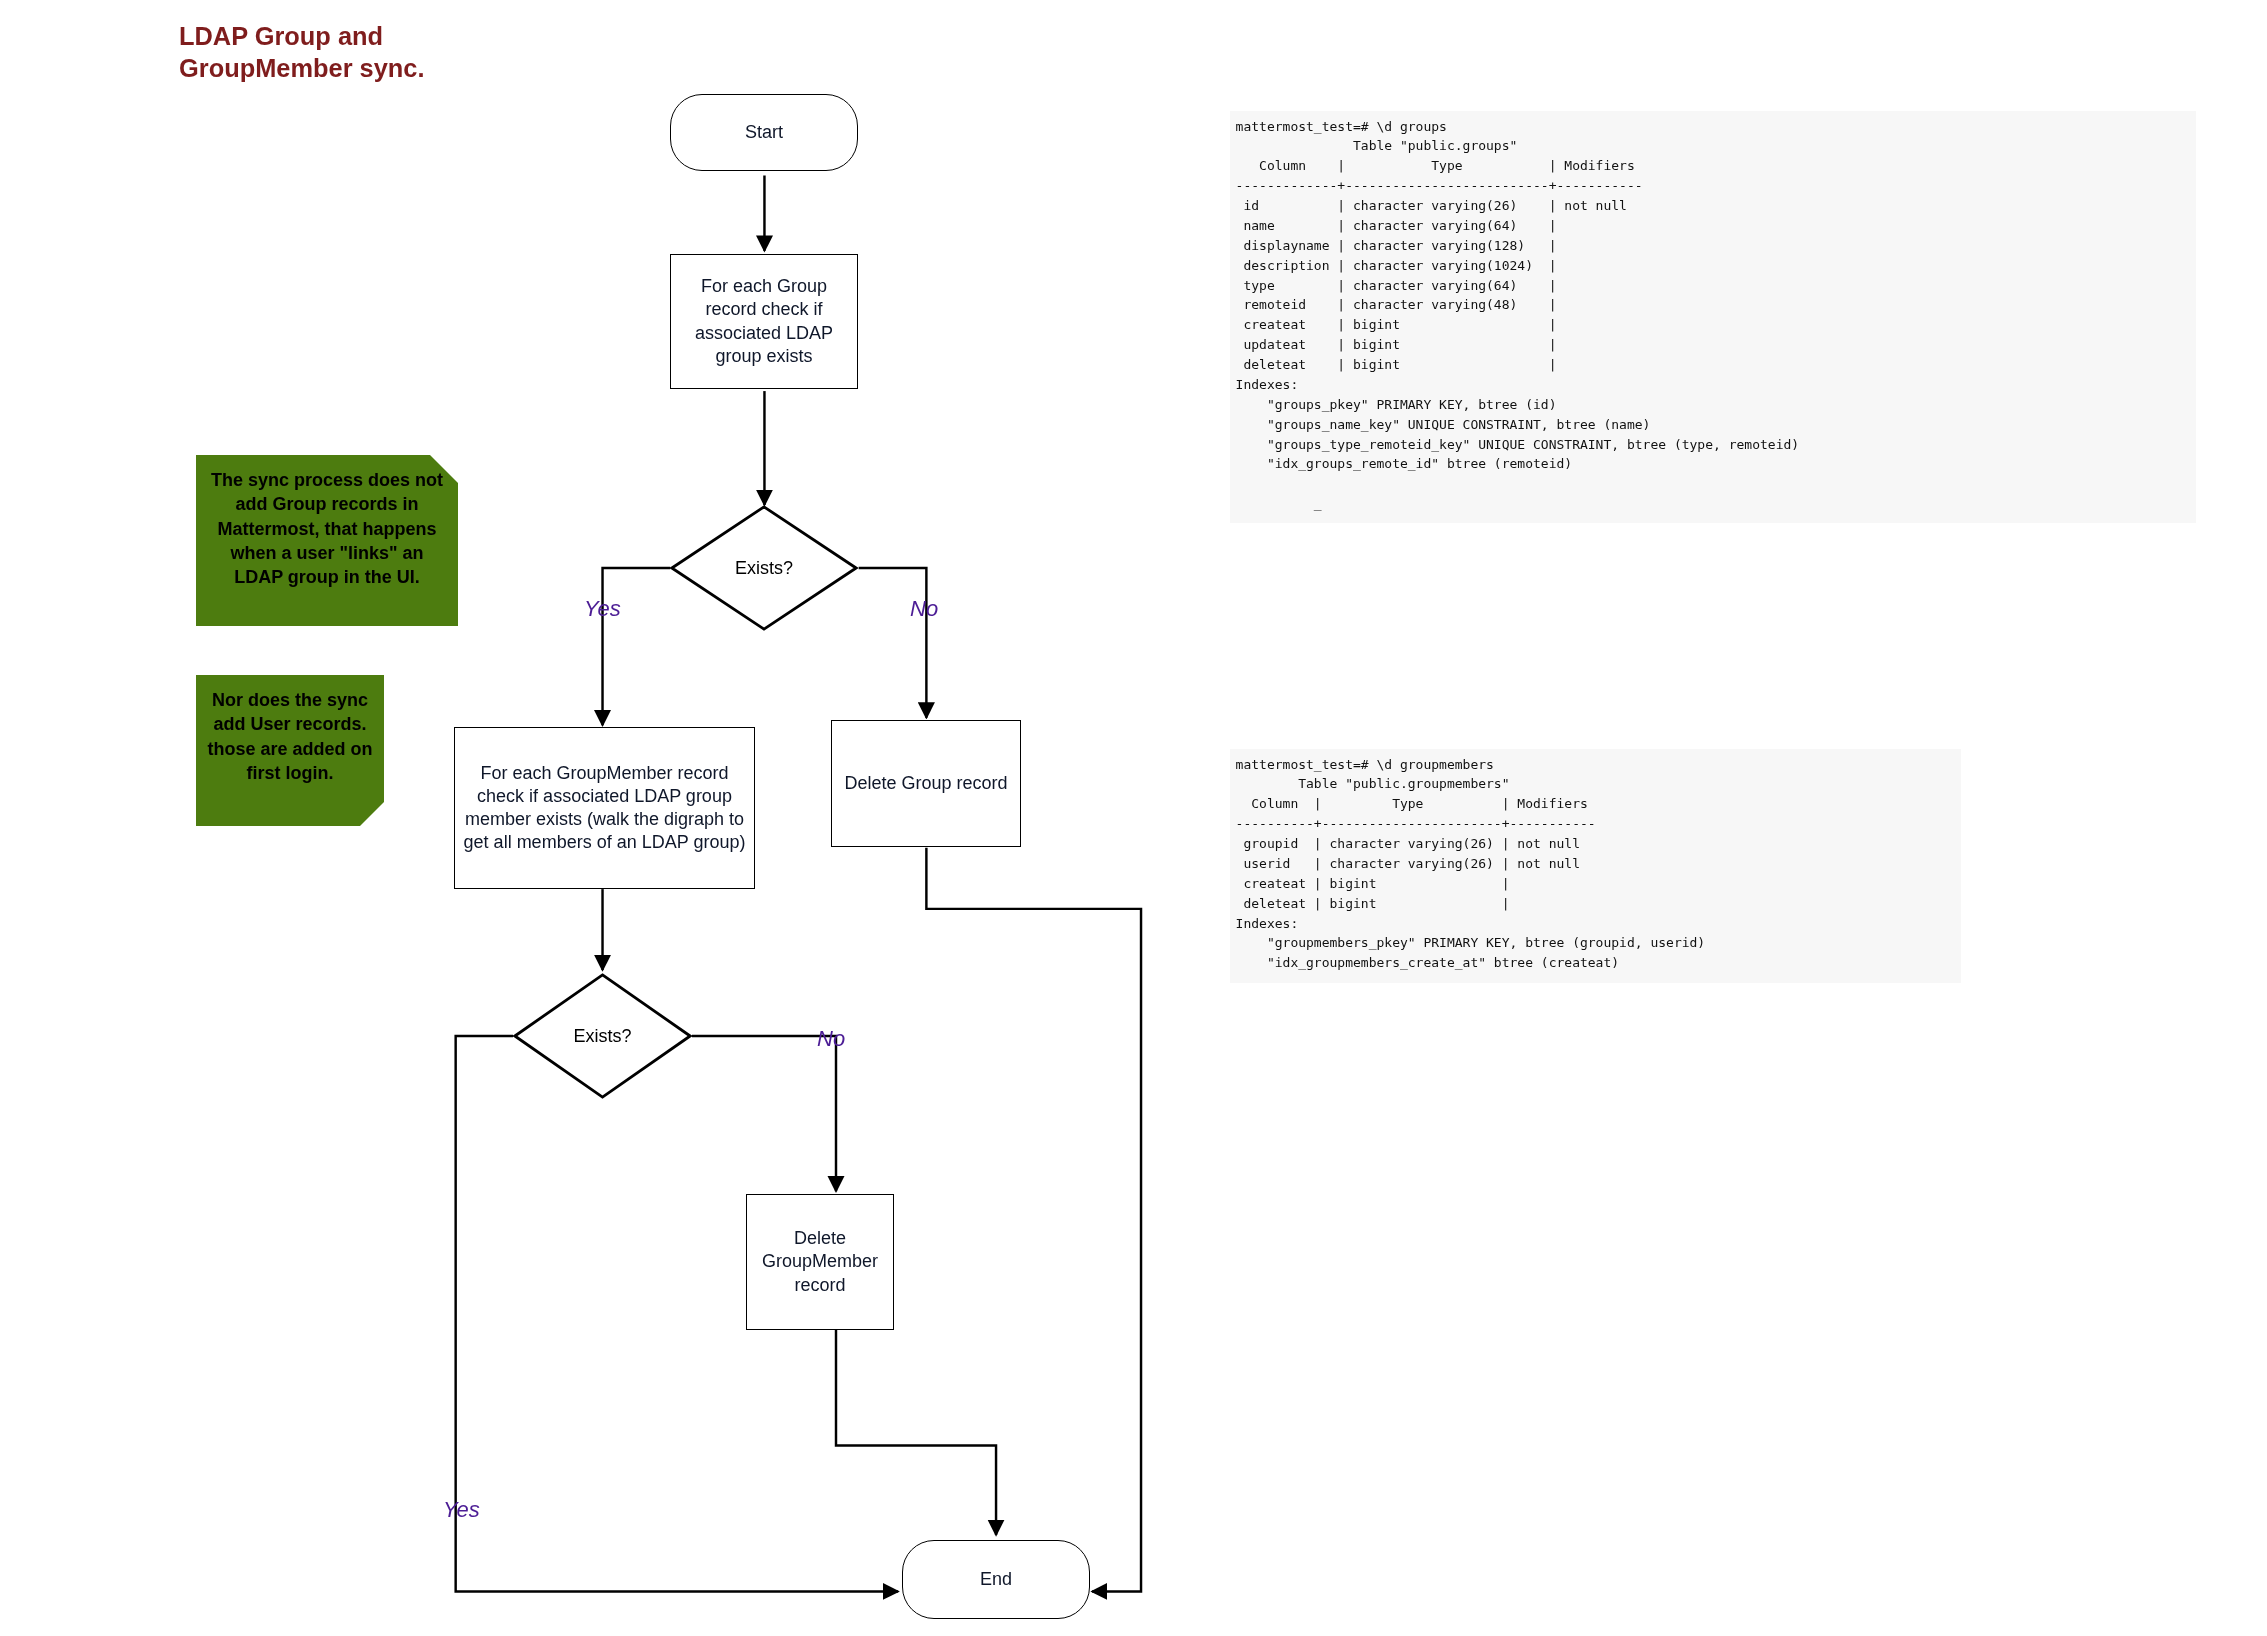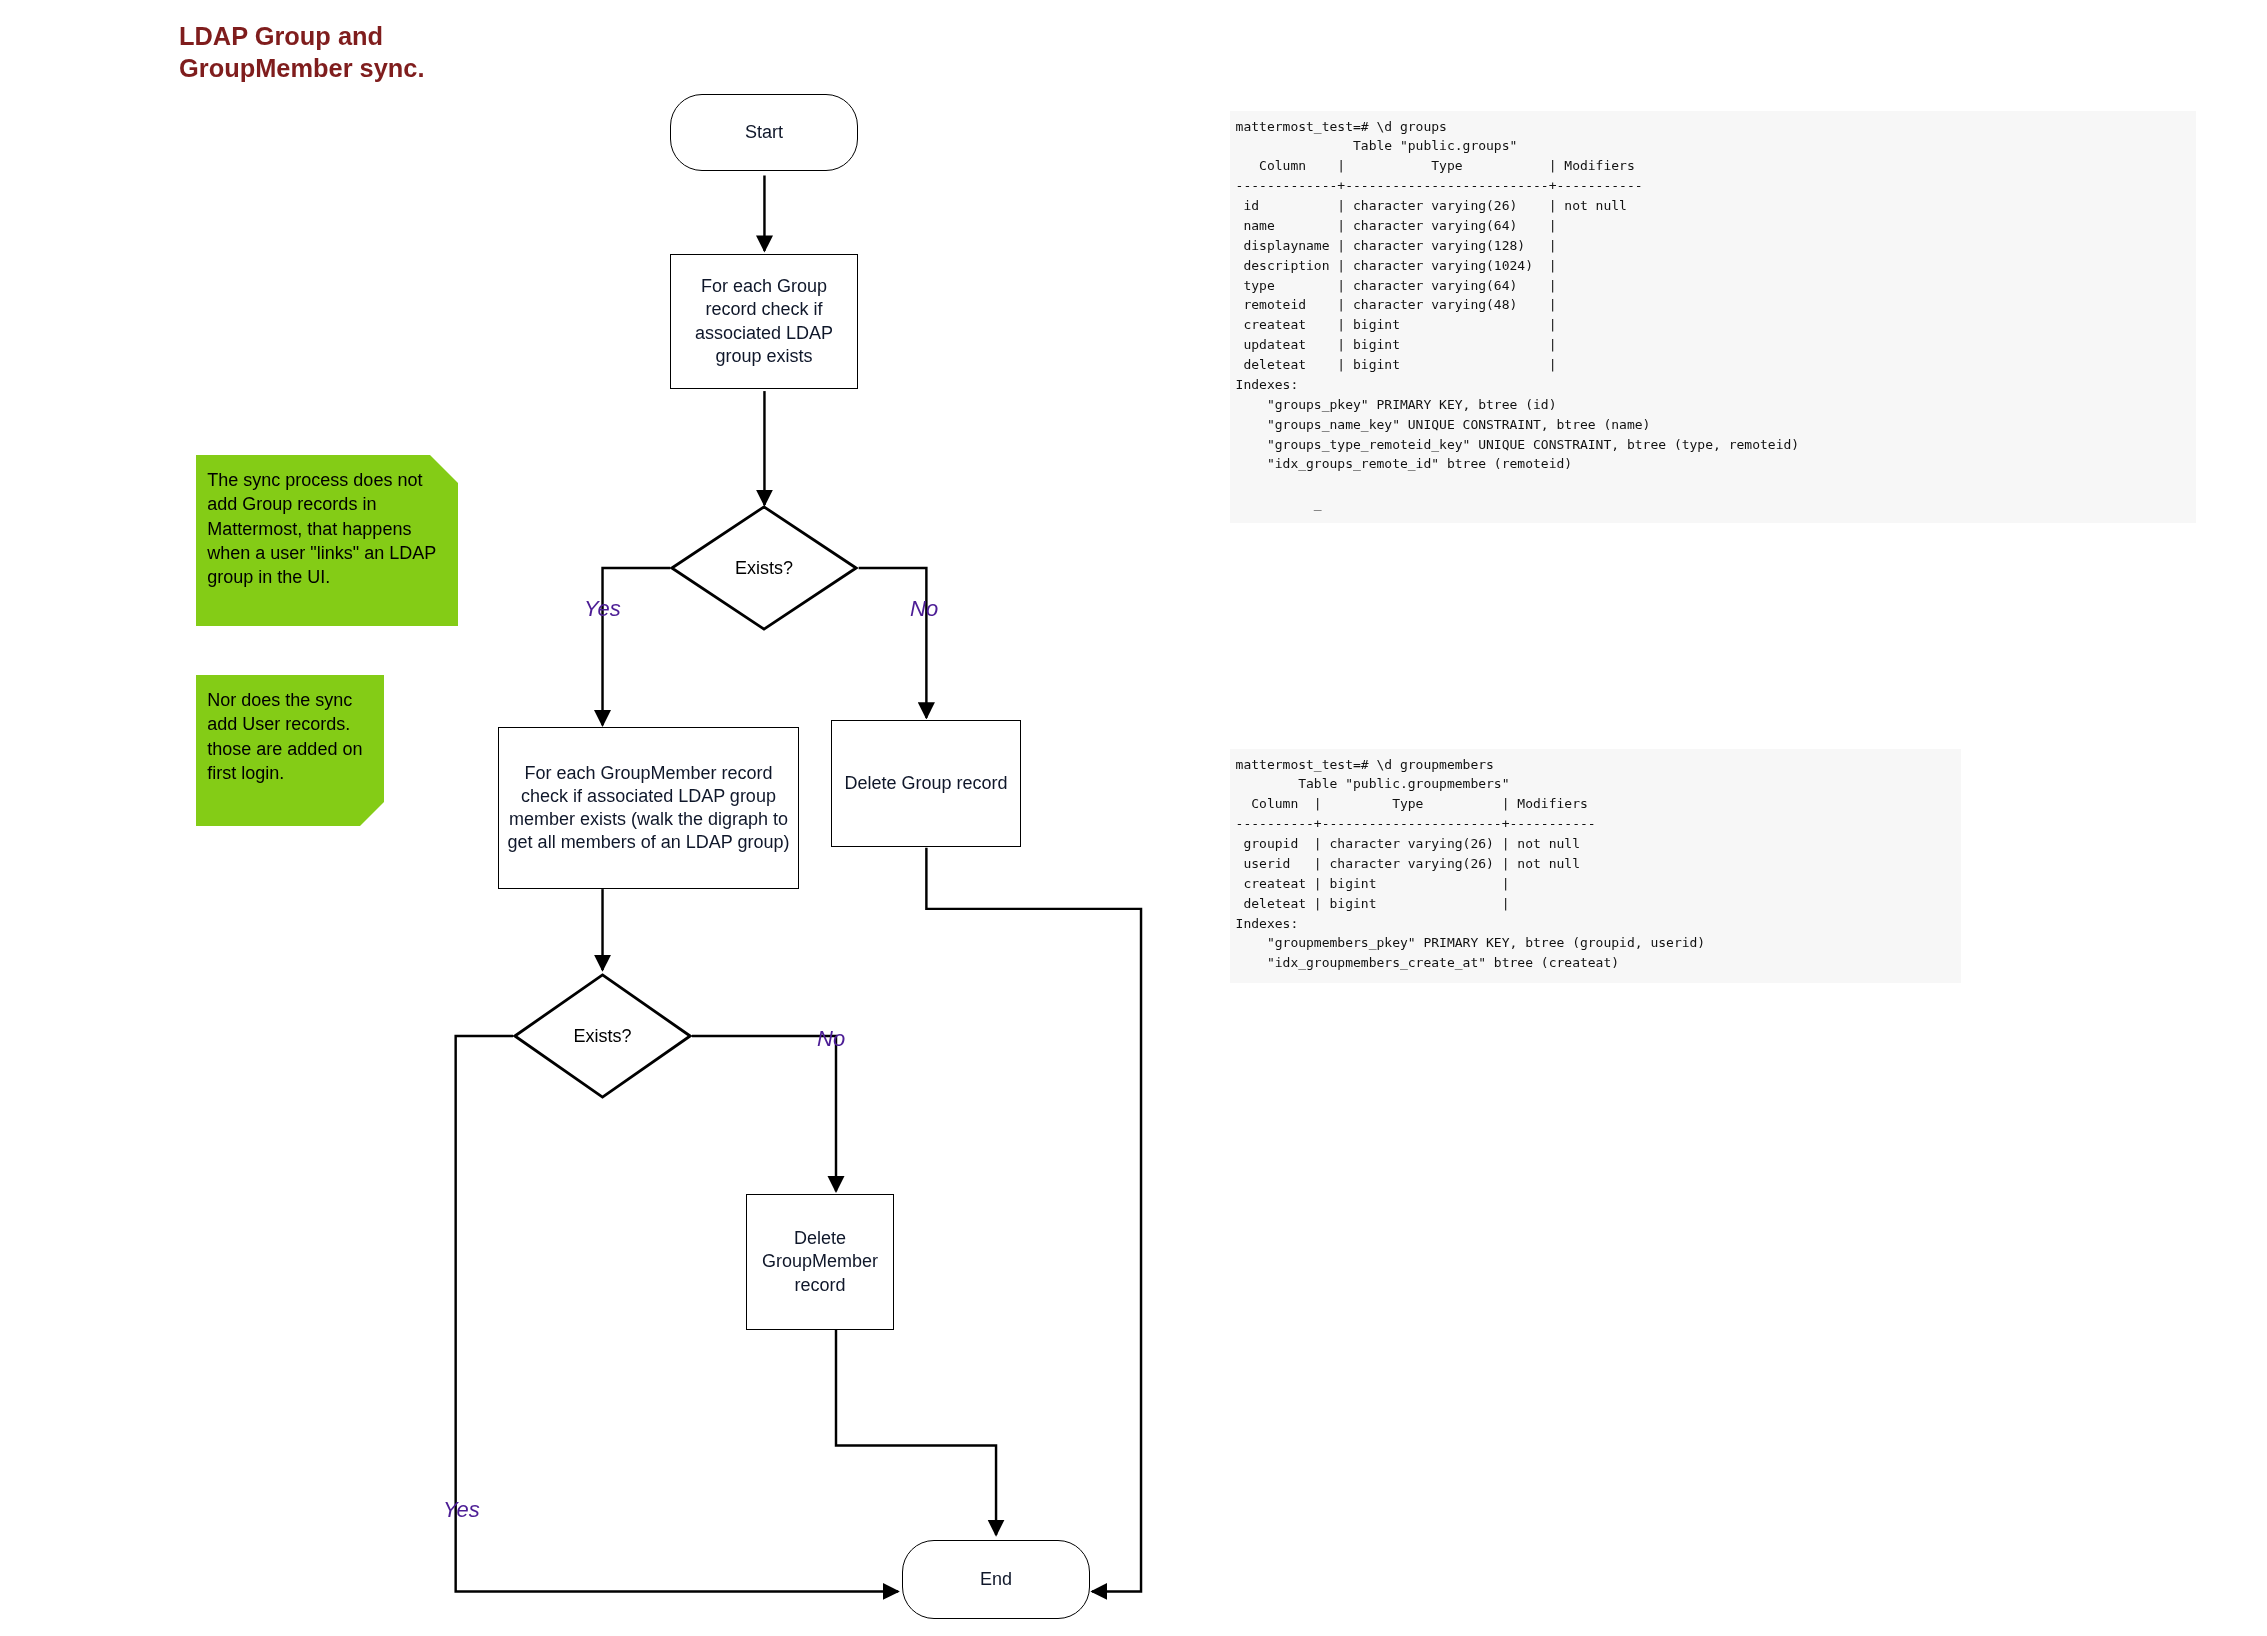--- a/index.html
+++ b/index.html
@@ -72,27 +72,28 @@
     position: absolute;
     font-size: 22px;
     color: #4c1d95;
     white-space: nowrap;
     font-style: italic;
   }
 
   
   .note {
     box-sizing: border-box;
-    background: #84cc16;
+    background: #4d7c0f;
     color: #000;
     font-size: 18px;
     line-height: 1.35;
-    text-align: left;
+    text-align: center;
     padding: 13px 11.3px 9.4px 11.3px;
     position: absolute;
+    font-weight: bold;
   }
   .note .fold {
     position: absolute;
     right: 0;
     bottom: 0;
     width: 0;
     height: 0;
     border-left: 24.5px solid transparent;
     border-bottom: 24.5px solid #ffffff;
   }
@@ -155,21 +156,21 @@
 
   <div class="abs node" style="left:670px; top:254px; width:188px; height:135px;">For each Group record check if associated LDAP group exists</div>
 
   <div class="diamond-wrap" style="left:670px; top:505px; width:188px; height:126px;">
     <svg class="diamond" viewBox="0 0 200 134" preserveAspectRatio="none">
       <polygon points="100,2 198,67 100,132 2,67" fill="#ffffff" stroke="#000" stroke-width="3"></polygon>
     </svg>
     <div class="diamond-label">Exists?</div>
   </div>
 
-  <div class="abs node" style="left:454px; top:727px; width:301px; height:162px; font-size:18px;margin-left:44px;">For each GroupMember record check if associated LDAP group member exists (walk the digraph to get all members of an LDAP group)</div>
+  <div class="abs node" style="left:454px; top:727px; width:301px; height:162px; font-size:18px;">For each GroupMember record check if associated LDAP group member exists (walk the digraph to get all members of an LDAP group)</div>
 
   <div class="abs node" style="left:831px; top:720px; width:190px; height:127px;">Delete Group record</div>
 
   <div class="diamond-wrap" style="left:513px; top:973px; width:179px; height:126px;">
     <svg class="diamond" viewBox="0 0 190 134" preserveAspectRatio="none">
       <polygon points="95,2 188,67 95,132 2,67" fill="#ffffff" stroke="#000" stroke-width="3"></polygon>
     </svg>
     <div class="diamond-label">Exists?</div>
   </div>
 

